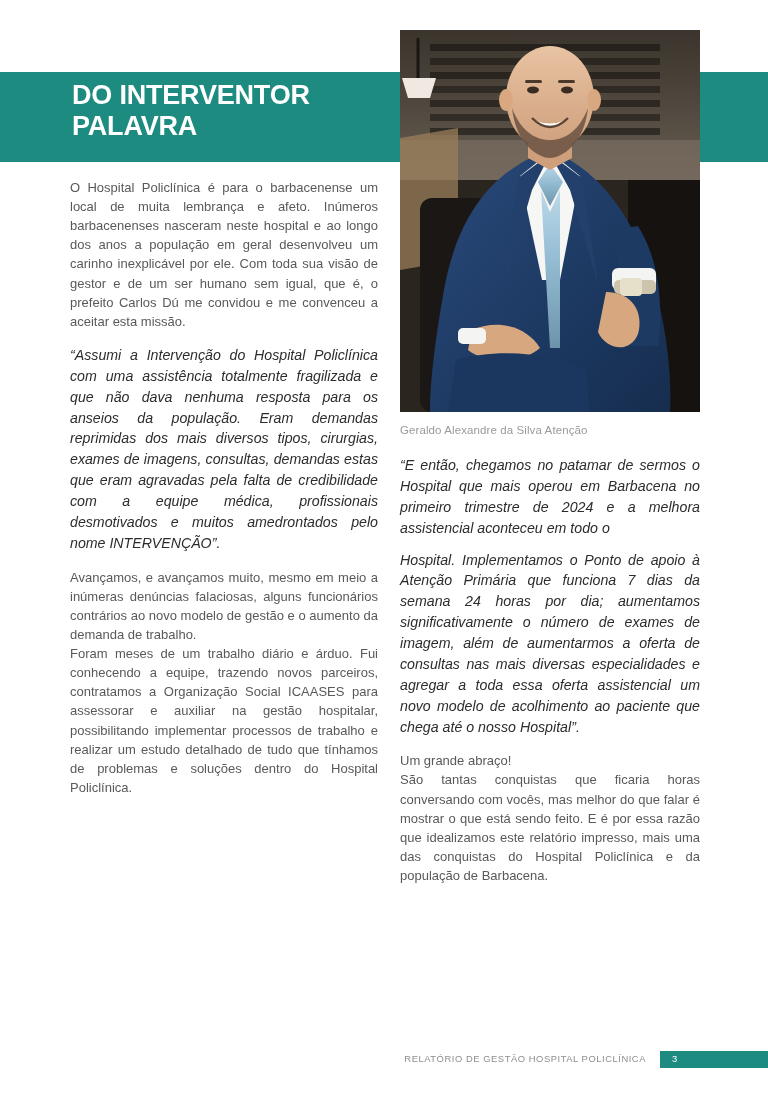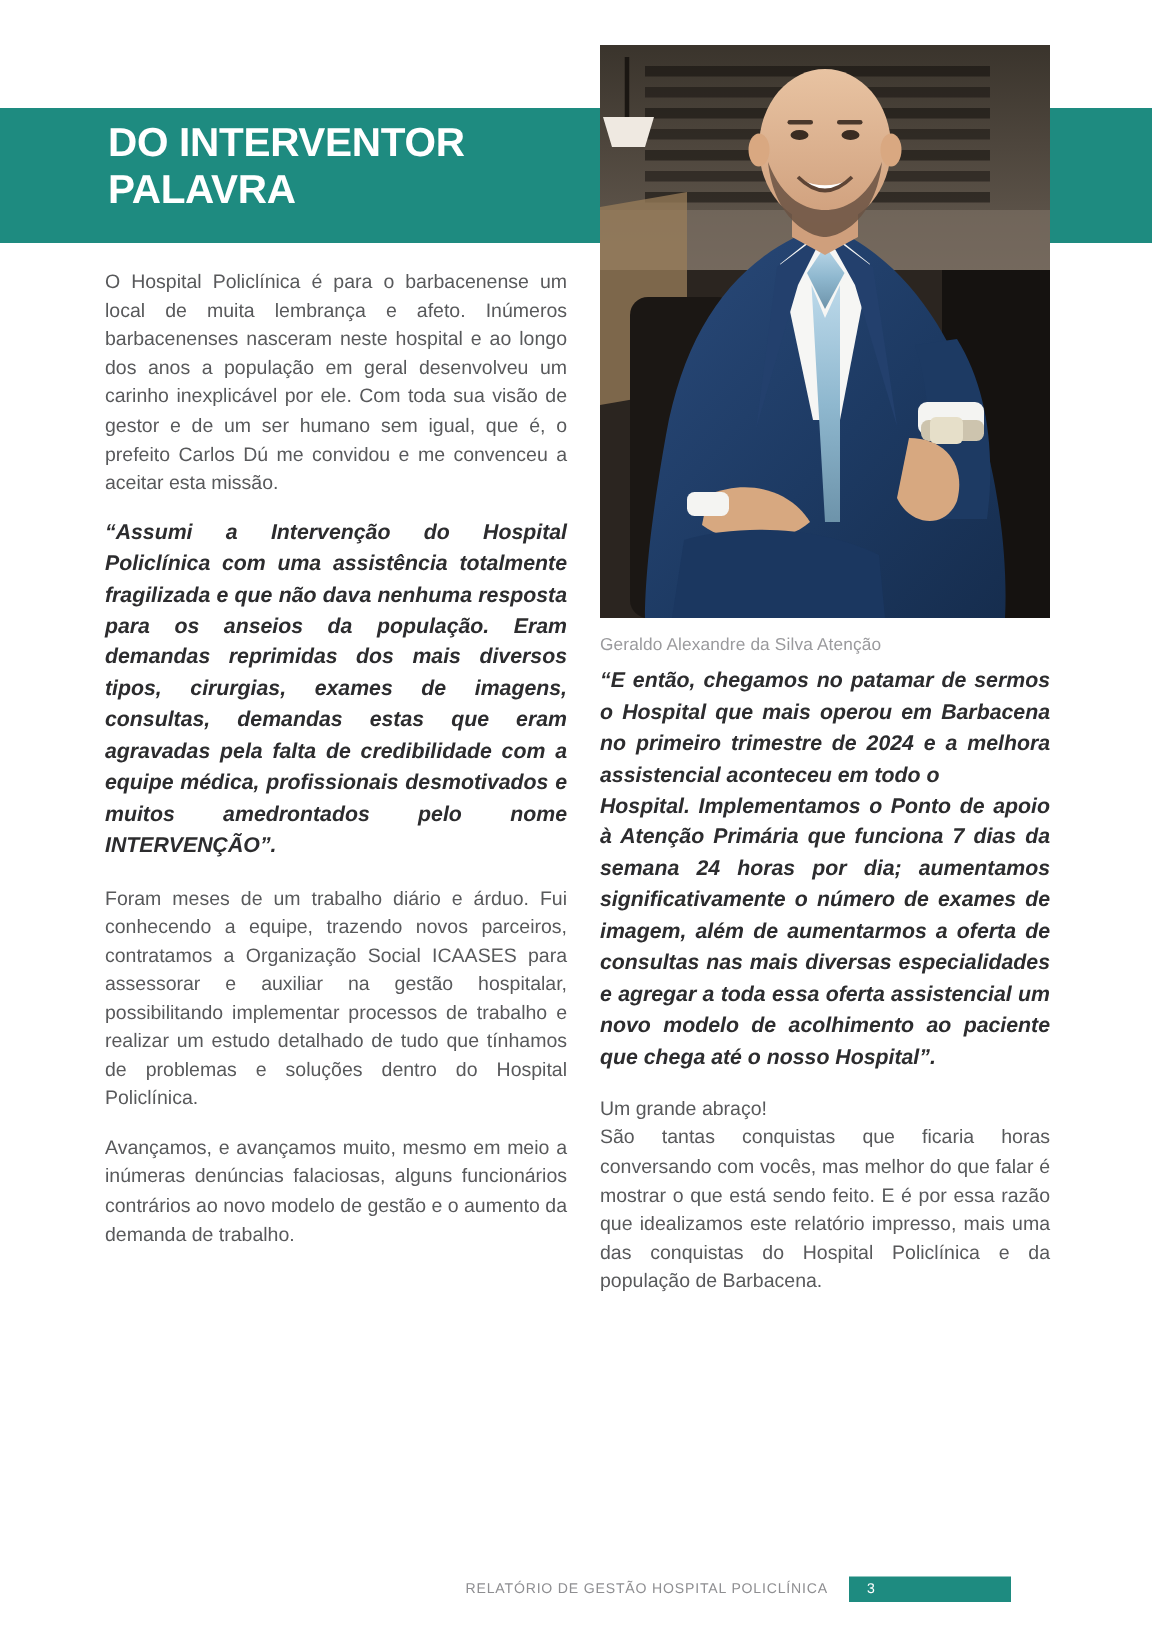--- a/index.html
+++ b/index.html
@@ -87,37 +87,37 @@
 
   p.body {
     margin: 0 0 14px 0;
     color: #58595b;
     font-size: 13px;
     line-height: 1.47;
     text-align: justify;
     hyphens: manual;
   }
   p.quote {
-    margin: 0 0 14px 0;
+    margin: 11px 0 14px 0;
     color: #2c2c2e;
     font-size: 14.2px;
     line-height: 1.47;
     text-align: justify;
     font-style: italic;
-    font-weight: bold;
+    font-weight: normal;
     hyphens: manual;
   }
   p.last { margin-bottom: 0; }
 
   
   .footer {
     position: absolute;
     left: 0;
     bottom: 28px;
-    width: 674px;
+    width: 768px;
     height: 18px;
     text-align: center;
   }
   .footer-text {
     position: absolute;
     right: 122px;
     top: 2px;
     color: #8e8e91;
     font-size: 9.4px;
     letter-spacing: 0.55px;
@@ -234,22 +234,22 @@
   <div class="banner-title">
     <span class="line">DO INTERVENTOR</span>
     <span class="line">PALAVRA</span>
   </div>
 
   <div class="photo-caption">Geraldo Alexandre da Silva Atenção</div>
 
   <div class="col-left">
     <p class="body">O Hospital Policlínica é para o barbacenense um local de muita lembrança e afeto. Inúmeros barbacenenses nasceram neste hospital e ao longo dos anos a população em geral desenvolveu um carinho inexplicável por ele. Com toda sua visão de gestor e de um ser humano sem igual, que é, o prefeito Carlos Dú me convidou e me convenceu a aceitar esta missão.</p>
     <p class="quote">“Assumi a Intervenção do Hospital Policlínica com uma assistência totalmente fragilizada e que não dava nenhuma resposta para os anseios da população. Eram demandas reprimidas dos mais diversos tipos, cirurgias, exames de imagens, consultas, demandas estas que eram agravadas pela falta de credibilidade com a equipe médica, profissionais desmotivados e muitos amedrontados pelo nome INTERVENÇÃO”.</p>
+    <p class="body last">Avançamos, e avançamos muito, mesmo em meio a inúmeras denúncias falaciosas, alguns funcionários contrários ao novo modelo de gestão e o aumento da demanda de trabalho.</p>
     <p class="body">Foram meses de um trabalho diário e árduo. Fui conhecendo a equipe, trazendo novos parceiros, contratamos a Organização Social ICAASES para assessorar e auxiliar na gestão hospitalar, possibilitando implementar processos de trabalho e realizar um estudo detalhado de tudo que tínhamos de problemas e soluções dentro do Hospital Policlínica.</p>
-    <p class="body last">Avançamos, e avançamos muito, mesmo em meio a inúmeras denúncias falaciosas, alguns funcionários contrários ao novo modelo de gestão e o aumento da demanda de trabalho.</p>
   </div>
 
   <div class="col-right">
     <p class="quote" style="margin-bottom:0;">“E então, chegamos no patamar de sermos o Hospital que mais operou em Barbacena no primeiro trimestre de 2024 e a melhora assistencial aconteceu em todo o</p>
     <p class="quote">Hospital. Implementamos o Ponto de apoio à Atenção Primária que funciona 7 dias da semana 24 horas por dia; aumentamos significativamente o número de exames de imagem, além de aumentarmos a oferta de consultas nas mais diversas especialidades e agregar a toda essa oferta assistencial um novo modelo de acolhimento ao paciente que chega até o nosso Hospital”.</p>
     <p class="body last">Um grande abraço!</p>
     <p class="body">São tantas conquistas que ficaria horas conversando com vocês, mas melhor do que falar é mostrar o que está sendo feito. E é por essa razão que idealizamos este relatório impresso, mais uma das conquistas do Hospital Policlínica e da população de Barbacena.</p>
   </div>
 
   <div class="footer">

